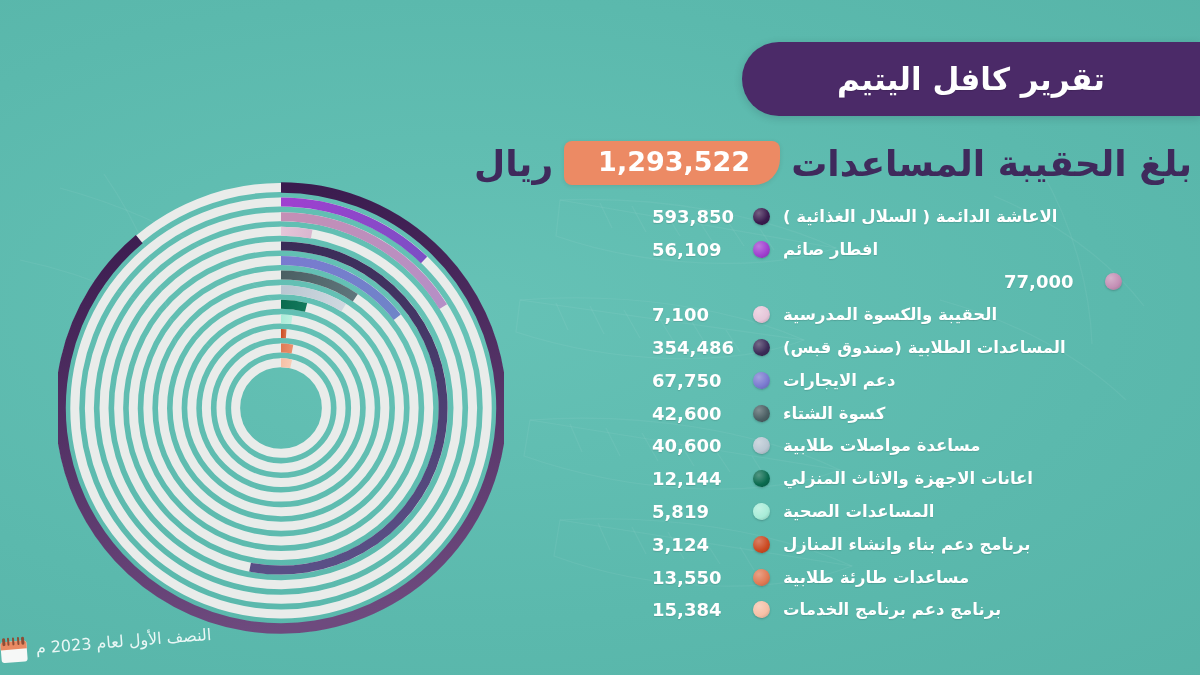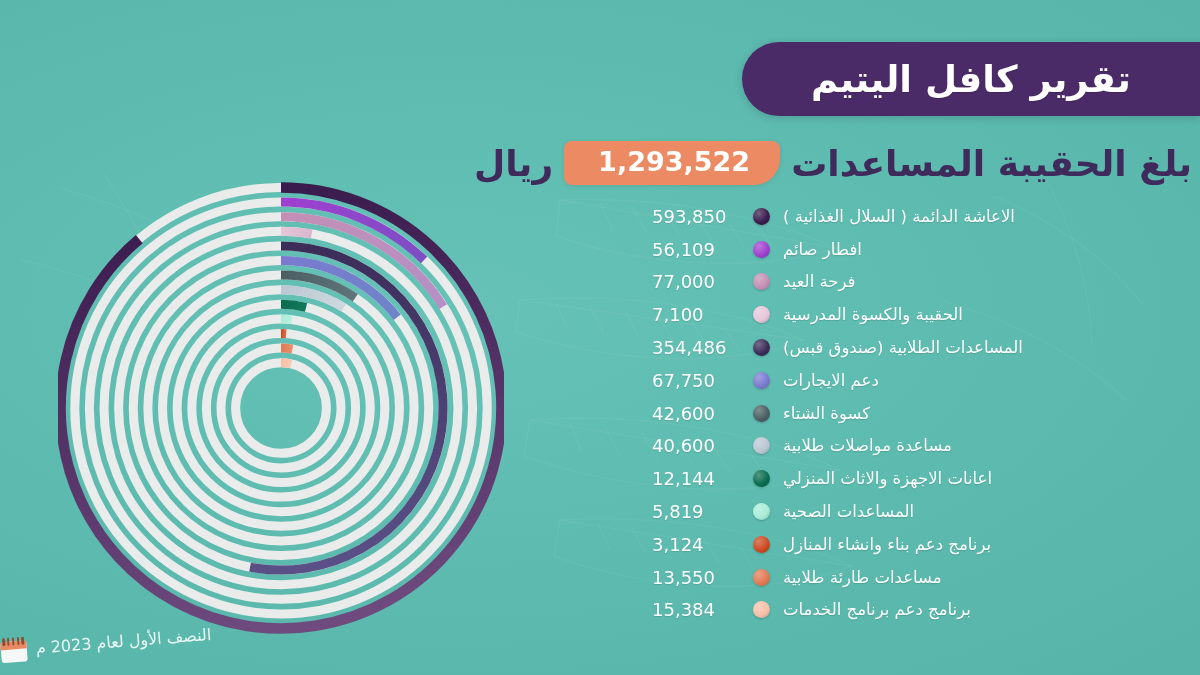--- a/index.html
+++ b/index.html
@@ -36,21 +36,21 @@
     height: 74px;
     background: #4b2a68;
     border-top-left-radius: 46px;
     border-bottom-left-radius: 46px;
     display: flex;
     align-items: center;
     justify-content: center;
     box-shadow: 0 2px 9px rgba(20,10,30,.16);
   }
   #title-banner .txt {
-    font-size: 37px;
+    font-size: 31px;
     font-weight: 700;
     letter-spacing: .3px;
     color: #ffffff;
     white-space: nowrap;
     text-shadow: 0 1px 1px rgba(0,0,0,.12);
   }
 
   
   #subtitle-row {
     position: absolute;
@@ -94,40 +94,40 @@
     display: flex;
     flex-direction: row;
     align-items: center;
     height: 32.8px;
     gap: 9px;
   }
   .legend-label {
     flex: 1 1 auto;
     text-align: left;
     font-size: 16.5px;
-    font-weight: 400;
+    font-weight: 700;
     color: #ffffff;
     white-space: nowrap;
     padding-left: 4px;
     text-shadow: 0 1px 1px rgba(30,60,60,.18);
   }
   .legend-dot {
     flex: 0 0 auto;
     width: 17px;
     height: 17px;
     border-radius: 50%;
     box-shadow: inset 0 0 0 0 rgba(0,0,0,0), 0 1px 2px rgba(20,40,40,.25);
   }
   .legend-value {
     flex: 0 0 auto;
     width: 92px;
     text-align: left;
     direction: ltr;
     font-size: 18px;
-    font-weight: 400;
+    font-weight: 700;
     color: #ffffff;
     text-shadow: 0 1px 1px rgba(30,60,60,.18);
   }
 
   
   #spiral-chart {
     position: absolute;
     left: 58px;
     top: 172px;
     width: 446px;
@@ -348,21 +348,20 @@
         <span class="legend-label">الاعاشة الدائمة ( السلال الغذائية )</span>
         <span class="legend-dot" style="background: radial-gradient(circle at 34% 30%, rgb(117, 95, 131) 0%, rgb(58, 27, 78) 58%, rgb(45, 21, 61) 100%);"></span>
         <span class="legend-value">593,850</span>
       </div>
       <div class="legend-item">
         <span class="legend-label">افطار صائم</span>
         <span class="legend-dot" style="background: radial-gradient(circle at 34% 30%, rgb(189, 121, 222) 0%, rgb(160, 63, 208) 58%, rgb(125, 49, 162) 100%);"></span>
         <span class="legend-value">56,109</span>
       </div>
       <div class="legend-item">
-        <span class="legend-label">فرحة العيد</span>
         <span class="legend-dot" style="background: radial-gradient(circle at 34% 30%, rgb(214, 177, 203) 0%, rgb(196, 143, 181) 58%, rgb(153, 112, 141) 100%);"></span>
         <span class="legend-value">77,000</span>
       </div>
       <div class="legend-item">
         <span class="legend-label">الحقيبة والكسوة المدرسية</span>
         <span class="legend-dot" style="background: radial-gradient(circle at 34% 30%, rgb(238, 215, 228) 0%, rgb(230, 198, 217) 58%, rgb(179, 154, 169) 100%);"></span>
         <span class="legend-value">7,100</span>
       </div>
       <div class="legend-item">
         <span class="legend-label">المساعدات الطلابية (صندوق قبس)</span>

